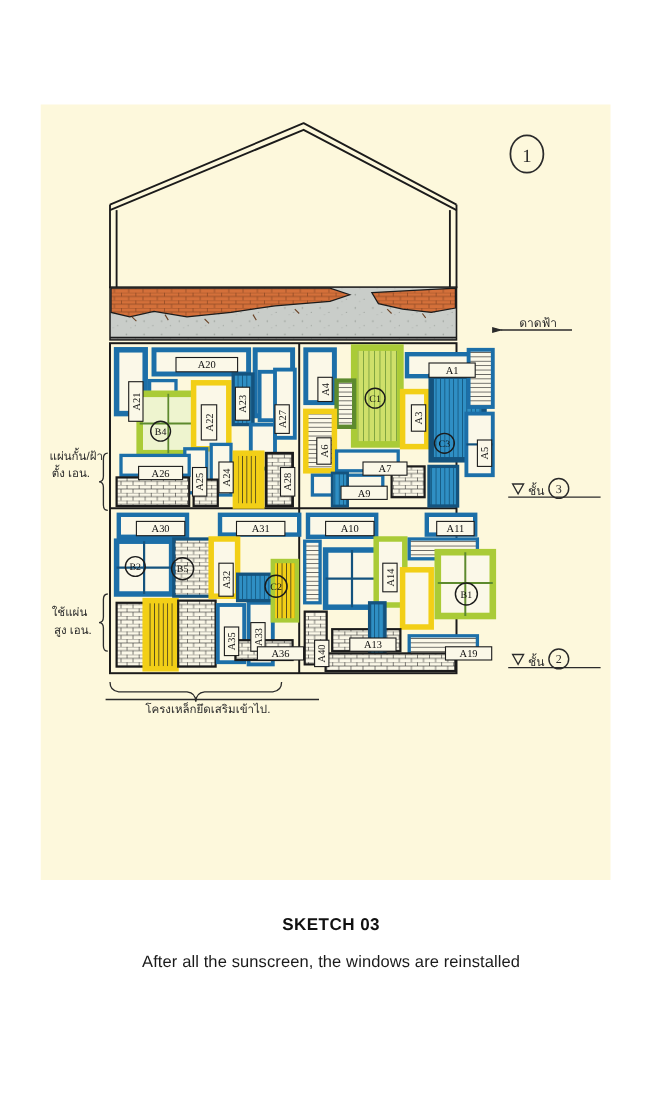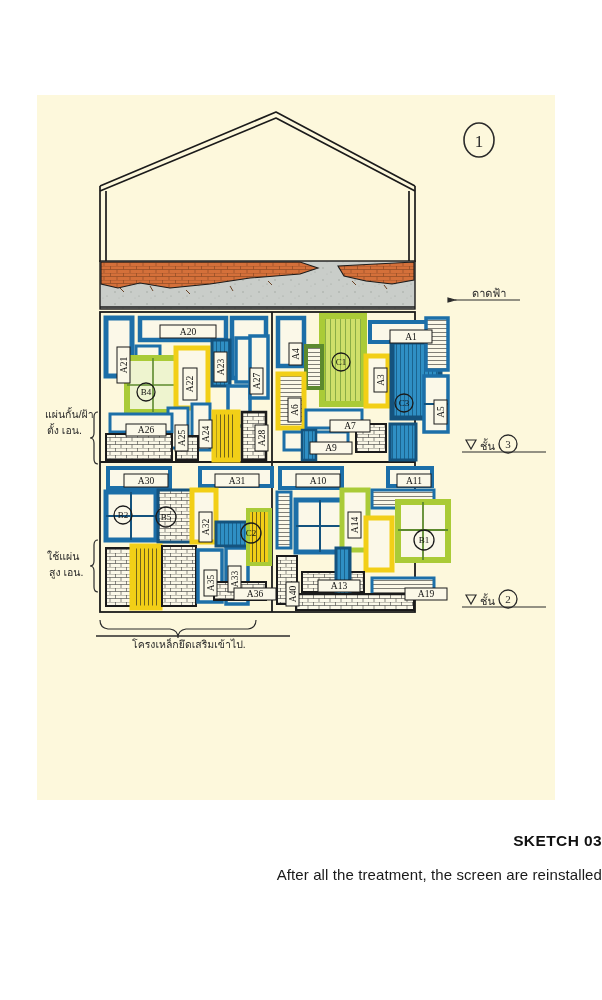--- a/index.html
+++ b/index.html
@@ -18,21 +18,21 @@
     left:37px; top:95px; width:518px; height:705px;
     background:#fdf8dc;
   }
 
   
   .sketch-svg { position:absolute; left:0; top:0; width:602px; height:800px; }
 
   
   .caption {
     position:absolute; left:0; top:832px; width:602px;
-    text-align:right; color:#111;
+    text-align:center; color:#111;
   }
   .caption .title {
     font-size:15.5px; font-weight:bold; letter-spacing:.4px;
     margin-bottom:13px;
   }
   .caption .line {
     font-size:15px; font-weight:400; line-height:1.62;
     letter-spacing:.1px; color:#1a1a1a;
   }
 </style>
@@ -363,16 +363,16 @@
       <text id="lvl3num" x="508" y="448" text-anchor="middle" font-family="Liberation Serif, serif" font-size="11" fill="#2b2b2b">3</text>
     </g>
     <g>
       <circle cx="508" cy="599" r="9" fill="none" stroke="#2b2b2b" stroke-width="1.3"></circle>
       <text id="lvl2num" x="508" y="603" text-anchor="middle" font-family="Liberation Serif, serif" font-size="11" fill="#2b2b2b">2</text>
     </g>
   </svg>
 
   <div class="caption">
     <div class="title">SKETCH 03</div>
-    <div class="line">After all the treatment, the screen are reinstalled</div>
+    <div class="line">After all the sunscreen, the windows are reinstalled</div>
   </div>
 
 </div>
 
 </body></html>

